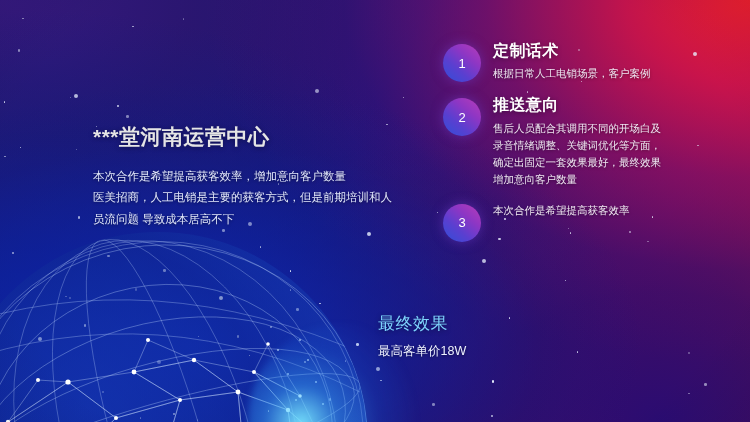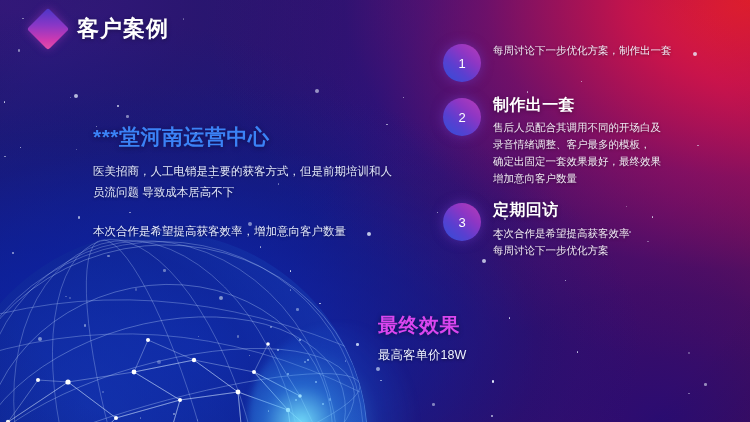--- a/index.html
+++ b/index.html
@@ -97,21 +97,21 @@
   }
 
   
   .left-block {
     position: absolute;
     left: 93px;
     top: 124px;
     width: 300px;
   }
   .case-heading {
-    color: #3b82f6;
+    color: #e5e5e5;
     font-size: 21px;
     font-weight: bold;
     letter-spacing: 0.5px;
     line-height: 1.2;
     margin: 0 0 12px 0;
     text-shadow: 0 1px 5px rgba(0,0,0,0.40);
   }
   .case-para {
     color: #e3e9fb;
     font-size: 11.5px;
@@ -169,23 +169,23 @@
   .step-desc div { white-space: nowrap; }
 
   
   .result {
     position: absolute;
     left: 378px;
     top: 312px;
     width: 260px;
   }
   .result-title {
-    color: #d946ef;
-    font-size: 20px;
-    font-weight: bold;
+    color: #7dd3fc;
+    font-size: 17px;
+    font-weight: normal;
     margin: 0 0 7px 0;
     letter-spacing: 0.5px;
     text-shadow: 0 1px 5px rgba(0,0,0,0.45);
   }
   .result-line {
     color: #eef2ff;
     font-size: 12.5px;
     line-height: 1.58;
     text-shadow: 0 1px 3px rgba(0,0,0,0.45);
   }
@@ -414,62 +414,57 @@
         </g>
 
         <ellipse cx="408" cy="240" rx="92" ry="150" fill="url(#edgeGlow)"></ellipse>
       </g>
     </svg>
     <div class="globe-glow"></div>
   </div>
 
   <div class="bg-vignette"></div>
 
-  <div class="header">
-    <div class="diamond"></div>
-    <div class="header-title">客户案例</div>
-  </div>
 
   <div class="left-block">
     <h2 class="case-heading">***堂河南运营中心</h2>
+    <p class="case-para second">本次合作是希望提高获客效率，增加意向客户数量</p>
     <p class="case-para">
       <span>医美招商，人工电销是主要的获客方式，但是前期培训和人</span>
       <span>员流问题 导致成本居高不下</span>
     </p>
-    <p class="case-para second">本次合作是希望提高获客效率，增加意向客户数量</p>
   </div>
 
   <div class="steps" id="steps-list">
       <div class="step">
         <div class="step-badge">1</div>
         <div class="step-body">
+          <div class="step-title">定制话术</div>
           <div class="step-desc">
-            <div>每周讨论下一步优化方案，制作出一套</div>
+            <div>根据日常人工电销场景，客户案例</div>
           </div>
         </div>
       </div>
       <div class="step">
         <div class="step-badge">2</div>
         <div class="step-body">
-          <div class="step-title">制作出一套</div>
+          <div class="step-title">推送意向</div>
           <div class="step-desc">
             <div>售后人员配合其调用不同的开场白及</div>
-            <div>录音情绪调整、客户最多的模板，</div>
+            <div>录音情绪调整、关键词优化等方面，</div>
             <div>确定出固定一套效果最好，最终效果</div>
             <div>增加意向客户数量</div>
           </div>
         </div>
       </div>
       <div class="step">
         <div class="step-badge">3</div>
         <div class="step-body">
-          <div class="step-title">定期回访</div>
           <div class="step-desc">
             <div>本次合作是希望提高获客效率</div>
-            <div>每周讨论下一步优化方案</div>
           </div>
         </div>
       </div>
     </div>
 
   <div class="result">
     <div class="result-title">最终效果</div>
     <div class="result-line">最高客单价18W</div>
   </div>
 

